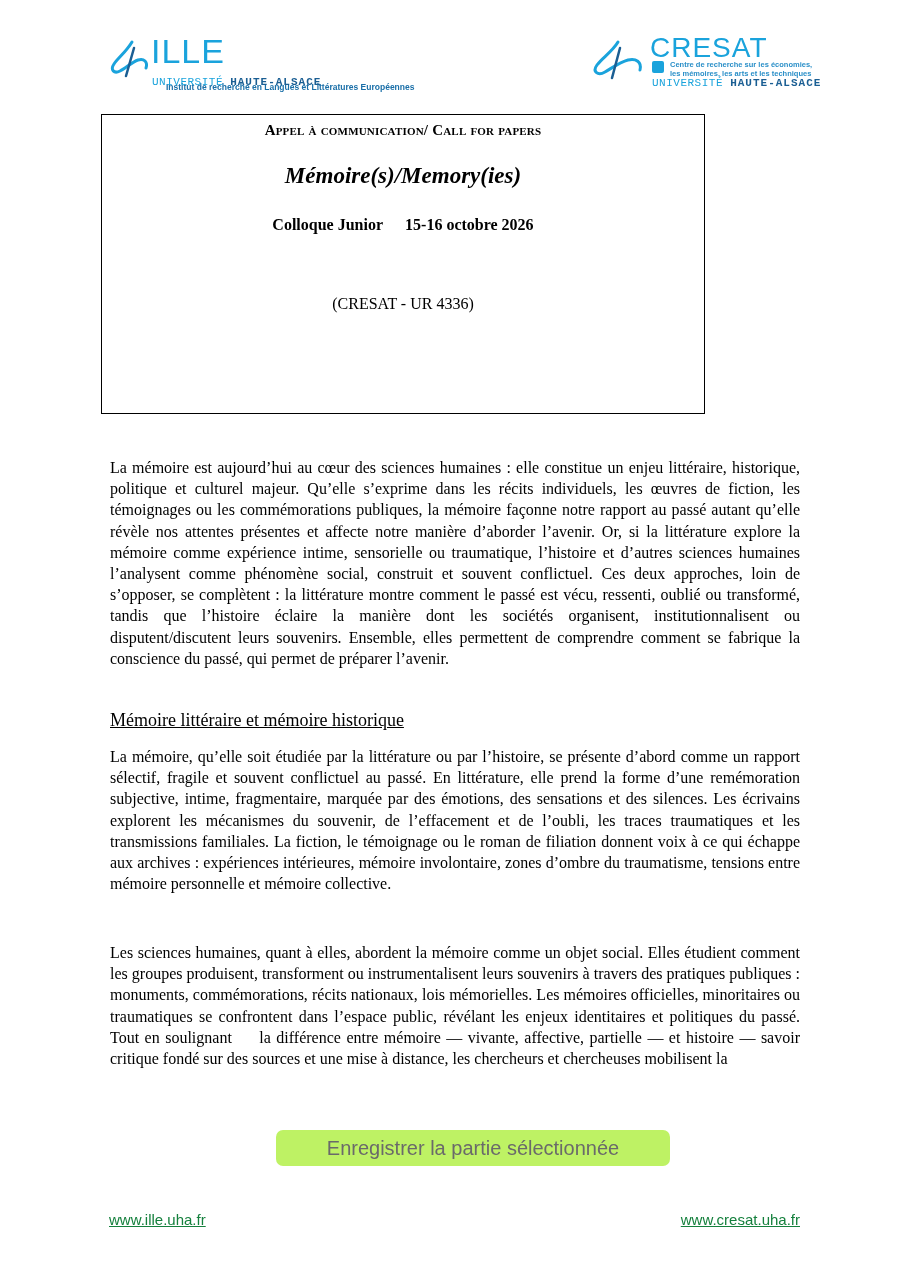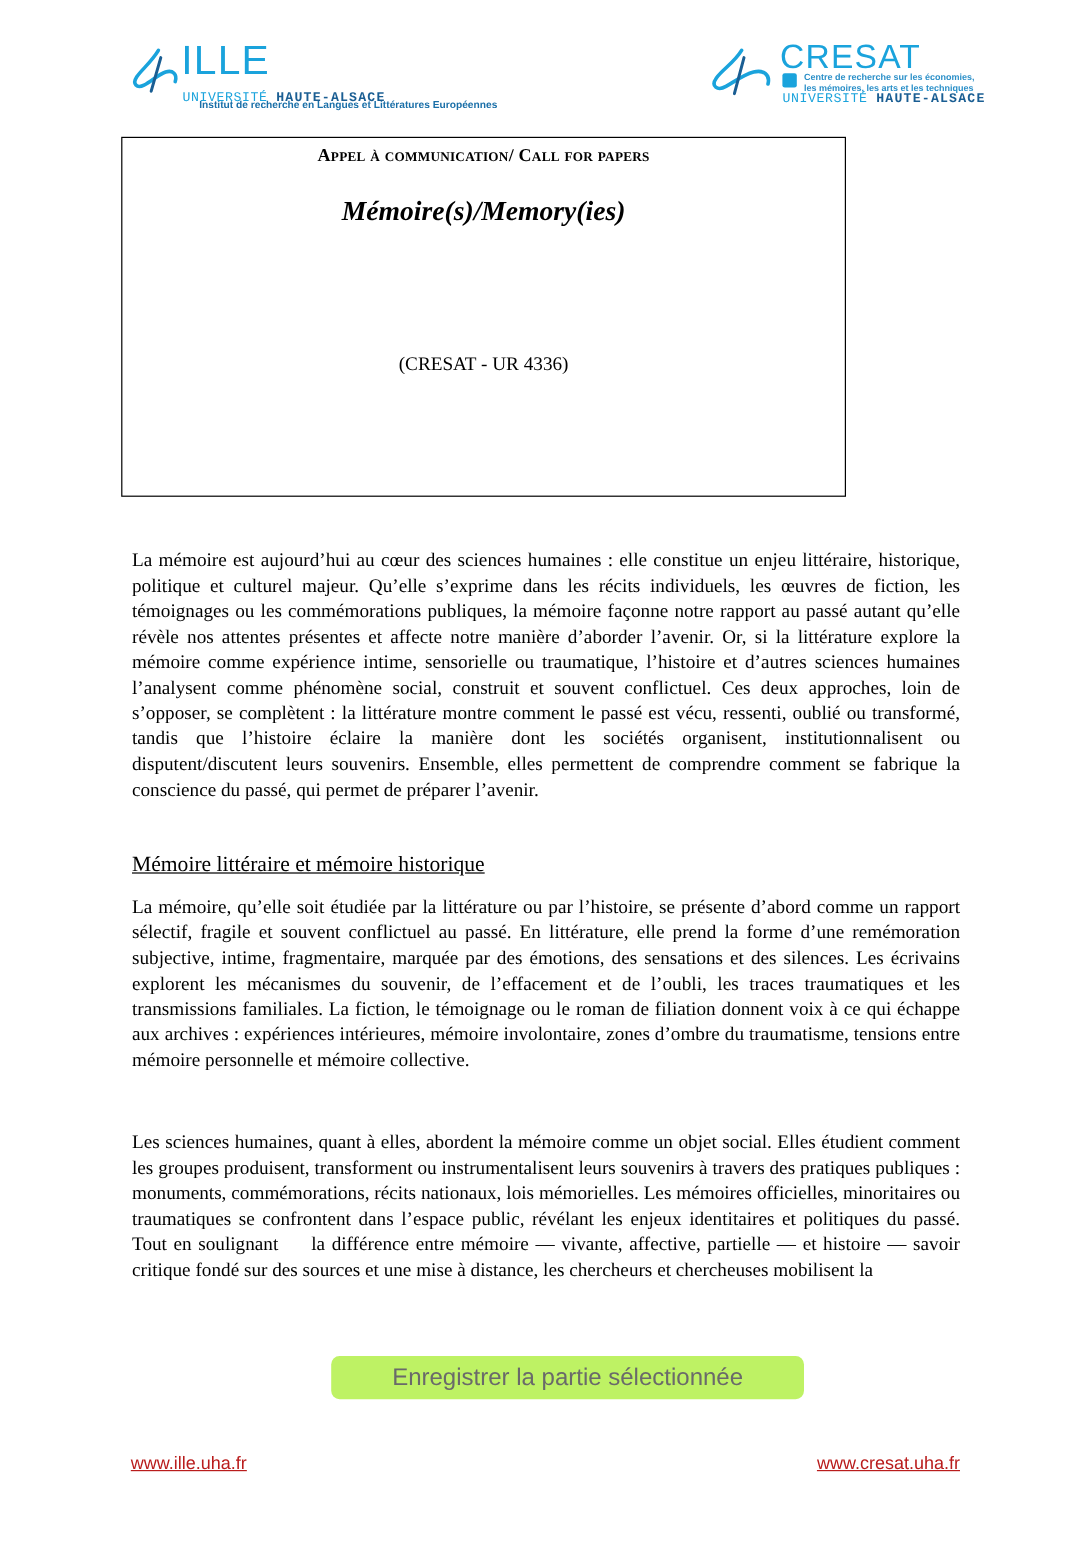--- a/index.html
+++ b/index.html
@@ -34,21 +34,21 @@
   .hb-uha { top: 240px; }
 
   .body-text { position: absolute; left: 110px; width: 690px; font-size: 16px; line-height: 21.2px; text-align: justify; }
   .p1 { top: 457px; }
   .sec-title { position: absolute; left: 110px; top: 710px; font-size: 18px; text-decoration: underline; }
   .p2 { top: 746px; }
   .p3 { top: 942px; }
 
   .save-btn { position: absolute; left: 276px; top: 1130px; width: 394px; height: 36px; background: #bef264; border-radius: 7px; font-family: "Liberation Sans", sans-serif; font-size: 20px; color: #6a6a6a; text-align: center; line-height: 36px; cursor: pointer; }
 
-  .footer-link { position: absolute; top: 1211px; font-family: "Liberation Sans", sans-serif; font-size: 15px; color: #b91c1c; text-decoration: underline; }
+  .footer-link { position: absolute; top: 1211px; font-family: "Liberation Sans", sans-serif; font-size: 15px; color: #15803d; text-decoration: underline; }
   .fl-left { left: 109px; }
   .fl-right { right: 108px; }
 </style>
 </head>
 <body>
 
 <div class="logo logo-illle">
   <svg class="mark" width="42" height="42" viewBox="0 0 42 42">
     <path d="M24 4 C18 14, 10 20, 6 26 C2 32, 6 36, 12 33 C18 30, 24 24, 30 22 C36 20, 40 24, 38 30" fill="none" stroke="#1aa3dc" stroke-width="3" stroke-linecap="round"></path>
     <path d="M26 10 L18 38" fill="none" stroke="#1a5e93" stroke-width="2.5" stroke-linecap="round"></path>
@@ -68,20 +68,23 @@
   <div class="small">
     <div>Centre de recherche sur les économies,</div>
     <div>les mémoires, les arts et les techniques</div>
   </div>
   <div class="uni"><span>UNIVERSITÉ</span> <b>HAUTE-ALSACE</b></div>
 </div>
 
 <div class="header-box">
   <div class="hb-call">Appel à communication/ Call for papers</div>
   <div class="hb-title">Mémoire(s)/Memory(ies)</div>
+  <div class="hb-colloque">
+    <span>Colloque Junior</span><span>15-16 octobre 2026</span>
+  </div>
   <div class="hb-line hb-cresat">
     <div>(CRESAT - UR 4336)</div>
   </div>
 </div>
 
 <div class="body-text p1">La mémoire est aujourd’hui au cœur des sciences humaines : elle constitue un enjeu littéraire, historique, politique et culturel majeur. Qu’elle s’exprime dans les récits individuels, les œuvres de fiction, les témoignages ou les commémorations publiques, la mémoire façonne notre rapport au passé autant qu’elle révèle nos attentes présentes et affecte notre manière d’aborder l’avenir. Or, si la littérature explore la mémoire comme expérience intime, sensorielle ou traumatique, l’histoire et d’autres sciences humaines l’analysent comme phénomène social, construit et souvent conflictuel. Ces deux approches, loin de s’opposer, se complètent : la littérature montre comment le passé est vécu, ressenti, oublié ou transformé, tandis que l’histoire éclaire la manière dont les sociétés organisent, institutionnalisent ou disputent/discutent leurs souvenirs. Ensemble, elles permettent de comprendre comment se fabrique la conscience du passé, qui permet de préparer l’avenir.</div>
 <div class="sec-title">Mémoire littéraire et mémoire historique</div>
 <div class="body-text p2">La mémoire, qu’elle soit étudiée par la littérature ou par l’histoire, se présente d’abord comme un rapport sélectif, fragile et souvent conflictuel au passé. En littérature, elle prend la forme d’une remémoration subjective, intime, fragmentaire, marquée par des émotions, des sensations et des silences. Les écrivains explorent les mécanismes du souvenir, de l’effacement et de l’oubli, les traces traumatiques et les transmissions familiales. La fiction, le témoignage ou le roman de filiation donnent voix à ce qui échappe aux archives : expériences intérieures, mémoire involontaire, zones d’ombre du traumatisme, tensions entre mémoire personnelle et mémoire collective.</div>
 <div class="body-text p3" style="white-space: pre-wrap;">Les sciences humaines, quant à elles, abordent la mémoire comme un objet social. Elles étudient comment les groupes produisent, transforment ou instrumentalisent leurs souvenirs à travers des pratiques publiques : monuments, commémorations, récits nationaux, lois mémorielles. Les mémoires officielles, minoritaires ou traumatiques se confrontent dans l’espace public, révélant les enjeux identitaires et politiques du passé. Tout en soulignant     la différence entre mémoire — vivante, affective, partielle — et histoire — savoir critique fondé sur des sources et une mise à distance, les chercheurs et chercheuses mobilisent la</div>
 

